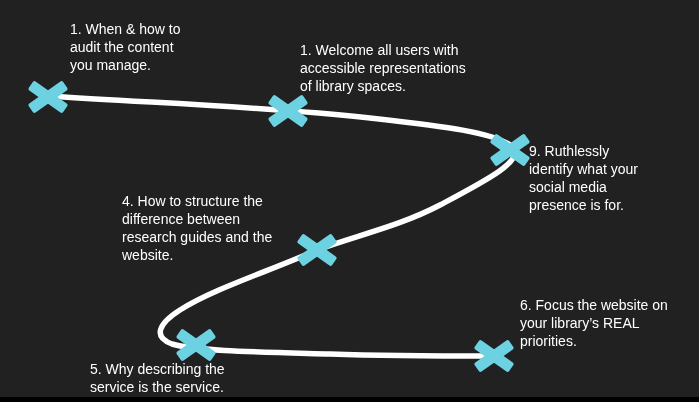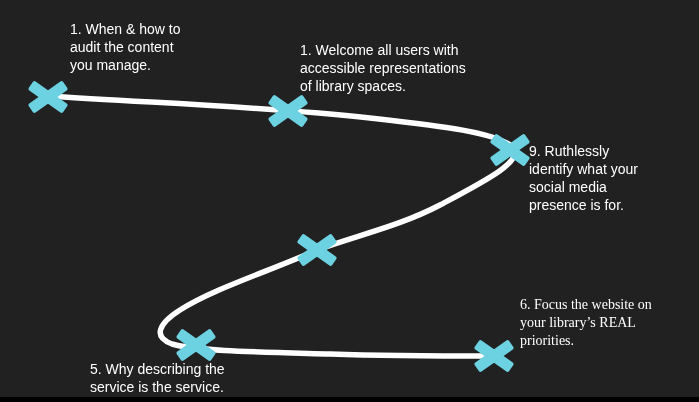--- a/index.html
+++ b/index.html
@@ -41,21 +41,21 @@
     color: var(--text, #ffffff);
     font-size: 14px;
     line-height: 18px;
     white-space: pre-line;
   }
   .l1 { left: 70px;  top: 20px;  }
   .l2 { left: 300px; top: 41px;  }
   .l3 { left: 529px; top: 142px; }
   .l4 { left: 122px; top: 192px; }
   .l5 { left: 90px;  top: 360px; }
-  .l6 { left: 520px; top: 296px; font-family: Liberation Serif, serif; }
+  .l6 { left: 520px; top: 296px; }
   .letterbox {
     position: absolute;
     left: 0;
     right: 0;
     bottom: 0;
     height: 5px;
     background: var(--letterbox, #000000);
   }
 </style>
 </head>
@@ -127,20 +127,24 @@
   <div class="step-label l1">1. When &amp; how to
 audit the content
 you manage.</div>
   <div class="step-label l2">1. Welcome all users with
 accessible representations
 of library spaces.</div>
   <div class="step-label l3">9. Ruthlessly
 identify what your
 social media
 presence is for.</div>
+  <div class="step-label l4">4. How to structure the
+difference between
+research guides and the
+website.</div>
   <div class="step-label l5">5. Why describing the
 service is the service.</div>
   <div class="step-label l6">6. Focus the website on
 your library’s REAL
 priorities.</div>
 
   <div class="letterbox"></div>
 </div>
 
 </body></html>

